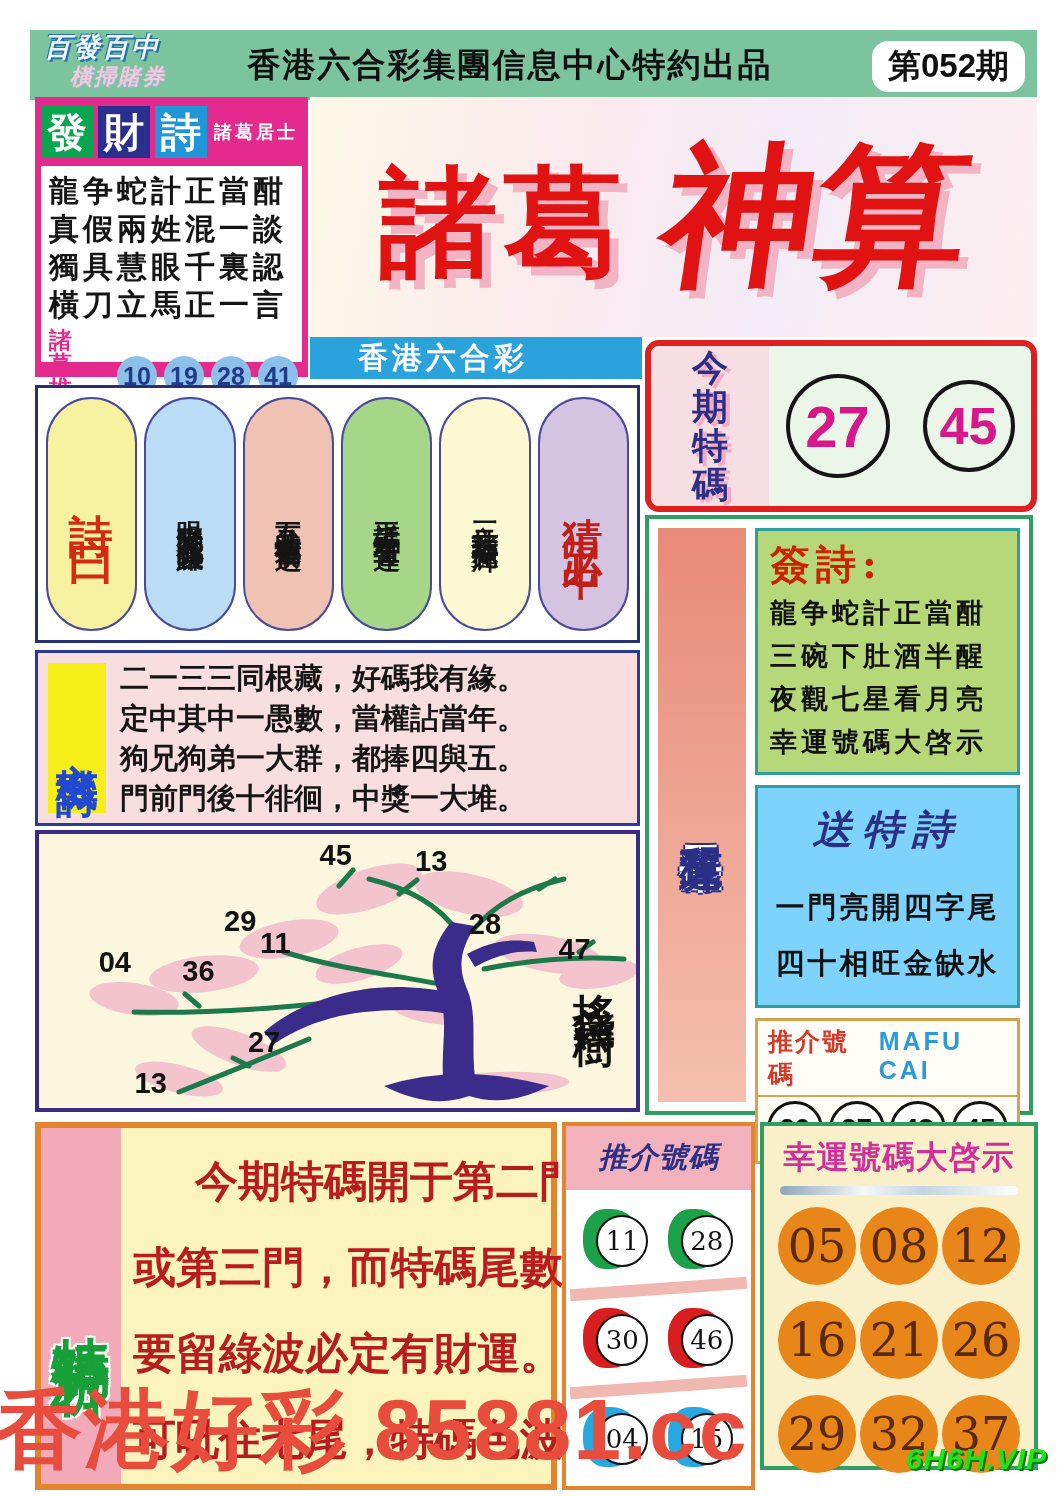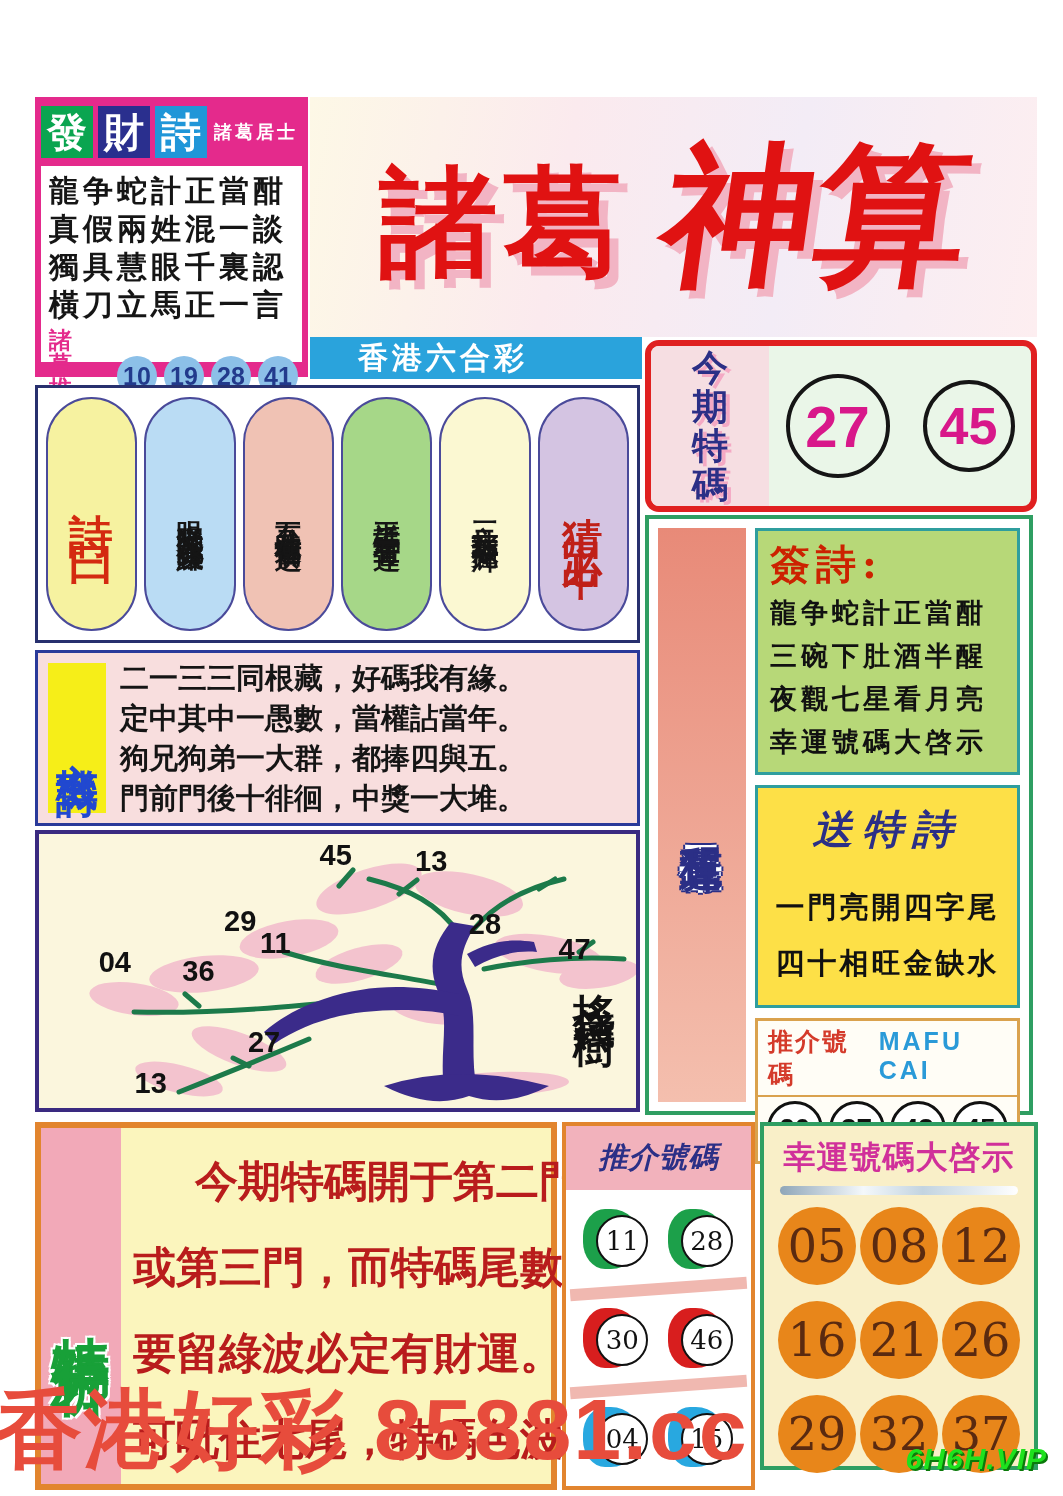--- a/index.html
+++ b/index.html
@@ -90,21 +90,21 @@
                 box-sizing:border-box;display:flex;gap:9px;padding:9px;}
   .zodiac-strip{width:88px;flex:none;background:linear-gradient(180deg,#e88a78,#f4bfae);
                 display:flex;align-items:center;justify-content:center;}
   .zodiac-strip .vtext{writing-mode:vertical-rl;text-orientation:upright;font-weight:bold;font-size:43px;line-height:88px;}
   .zseg-a{color:#2b2f86;}
   .zseg-b{color:#ffffff;text-shadow:-2px 0 #2b2f86,2px 0 #2b2f86,0 -2px #2b2f86,0 2px #2b2f86;}
   .zodiac-content{flex:1;display:flex;flex-direction:column;gap:10px;}
   .qianshi-box{background:#b7d878;border:3px solid #2f9e9e;padding:6px 12px 8px;box-sizing:border-box;}
   .qianshi-title{color:#cc2200;font-size:40px;font-weight:bold;font-family:"DejaVu Serif",serif;letter-spacing:6px;}
   .qianshi-lines div{font-size:27px;font-weight:bold;color:#111;line-height:43px;letter-spacing:4px;white-space:nowrap;}
-  .songteshi-box{background:#fde047;border:3px solid #2f9e9e;padding:14px 10px;box-sizing:border-box;text-align:center;}
+  .songteshi-box{background:#7dd3fc;border:3px solid #2f9e9e;padding:14px 10px;box-sizing:border-box;text-align:center;}
   .songteshi-title{color:#2b2f86;font-size:40px;font-weight:bold;font-style:italic;
                    font-family:"DejaVu Serif",serif;letter-spacing:10px;}
   .songteshi-lines{margin-top:22px;}
   .songteshi-lines div{font-size:29px;font-weight:bold;color:#111;line-height:56px;letter-spacing:3px;}
   .mafu-box{border:3px solid #daa24e;background:#fffdf6;box-sizing:border-box;flex:1;display:flex;flex-direction:column;}
   .mafu-head{border-bottom:2px solid #daa24e;display:flex;align-items:baseline;gap:16px;padding:4px 10px;}
   .mafu-label{color:#d43a2a;font-size:25px;font-weight:bold;letter-spacing:2px;}
   .mafu-brand{color:#2a9ad8;font-size:25px;font-weight:bold;letter-spacing:3px;}
   .mafu-nums{flex:1;display:flex;align-items:center;justify-content:space-around;padding:4px 6px;}
   .mafu-circle{width:50px;height:50px;border:3px solid #111;border-radius:50%;background:#fff;
@@ -151,20 +151,28 @@
   .watermark-main{left:-4px;top:1372px;font-size:86px;font-weight:bold;color:#e74c3c;white-space:nowrap;
                   letter-spacing:2px;pointer-events:none;}
   .watermark-corner{right:16px;top:1442px;color:#1ee21e;font-size:30px;font-weight:bold;font-style:italic;
                     text-shadow:2px 2px 0 #0a7a0a;letter-spacing:1px;pointer-events:none;}
 </style>
 </head>
 <body>
 
 <div id="page">
 
+  <div class="abs header-band">
+    <div class="abs brand-logo">
+      <div class="l1">百發百中</div>
+      <div class="l2">橫掃賭券</div>
+    </div>
+    <div class="abs header-title">香港六合彩集團信息中心特約出品</div>
+    <div class="abs issue-badge">第052期</div>
+  </div>
 
   <div class="abs facai-box">
     <div class="facai-head">
       <div class="facai-sq sq-g">發</div>
       <div class="facai-sq sq-n">財</div>
       <div class="facai-sq sq-b">詩</div>
       <div class="facai-author">諸葛居士</div>
     </div>
     <div class="facai-body">
       <div class="facai-poem">

